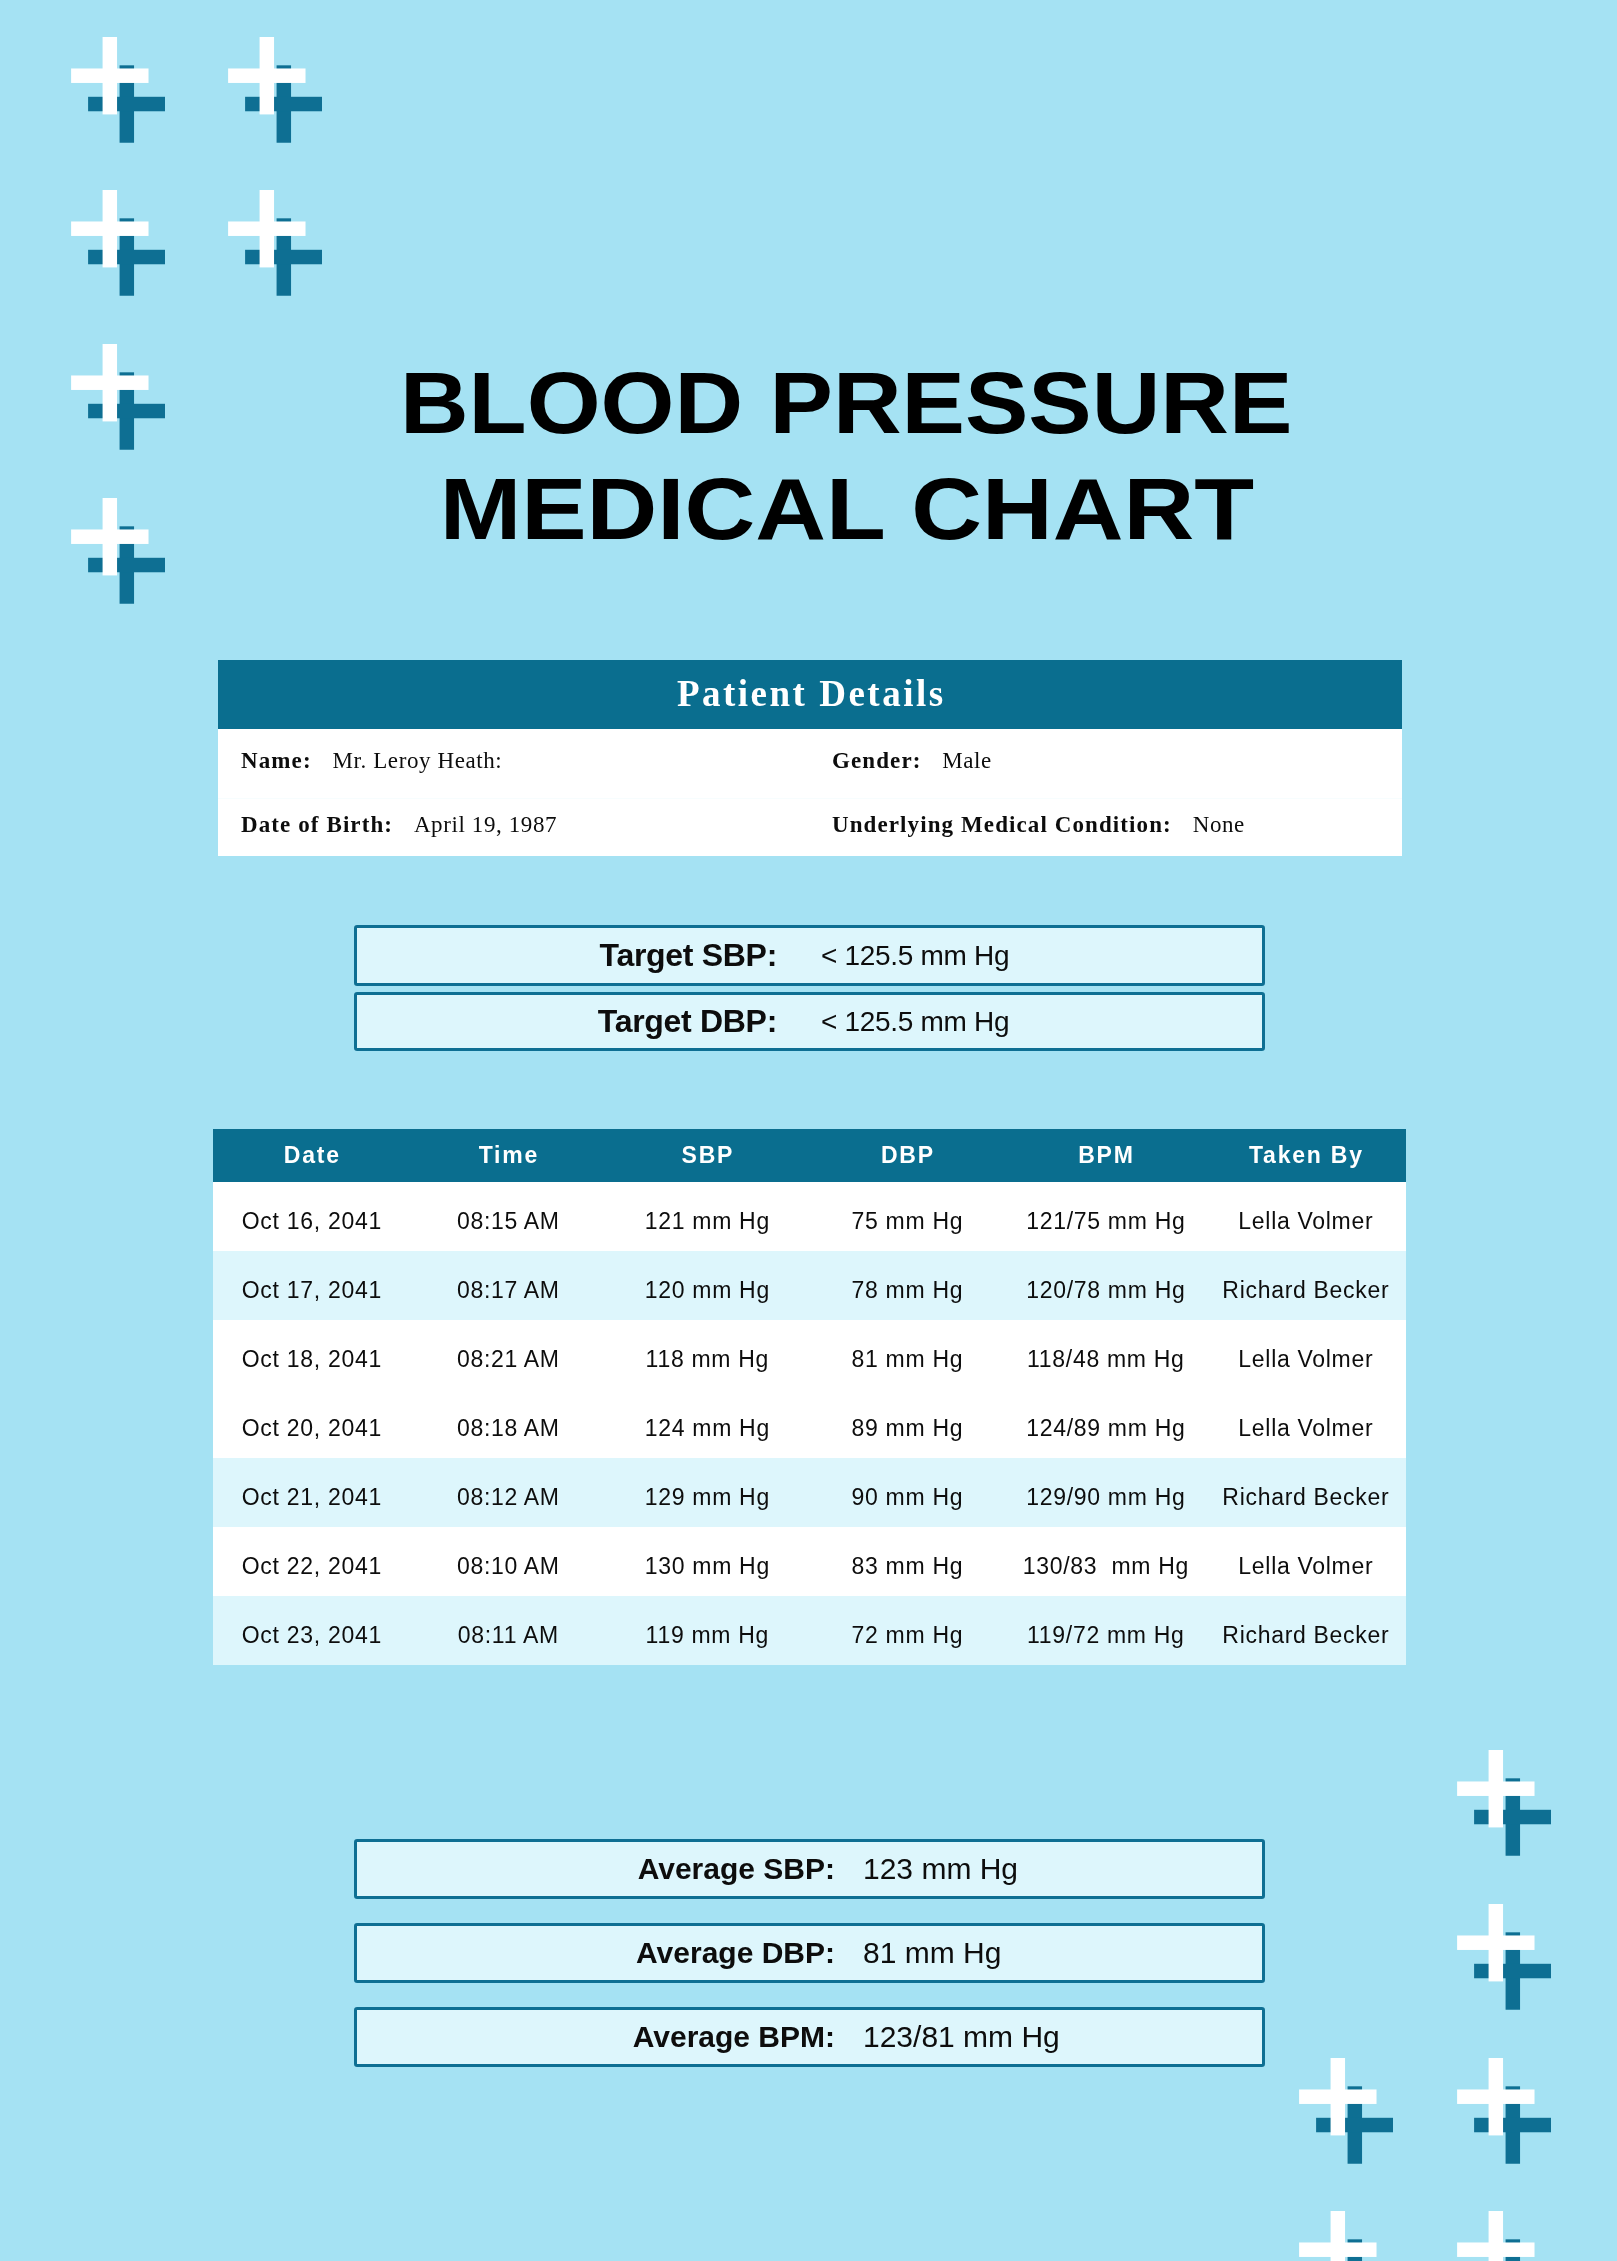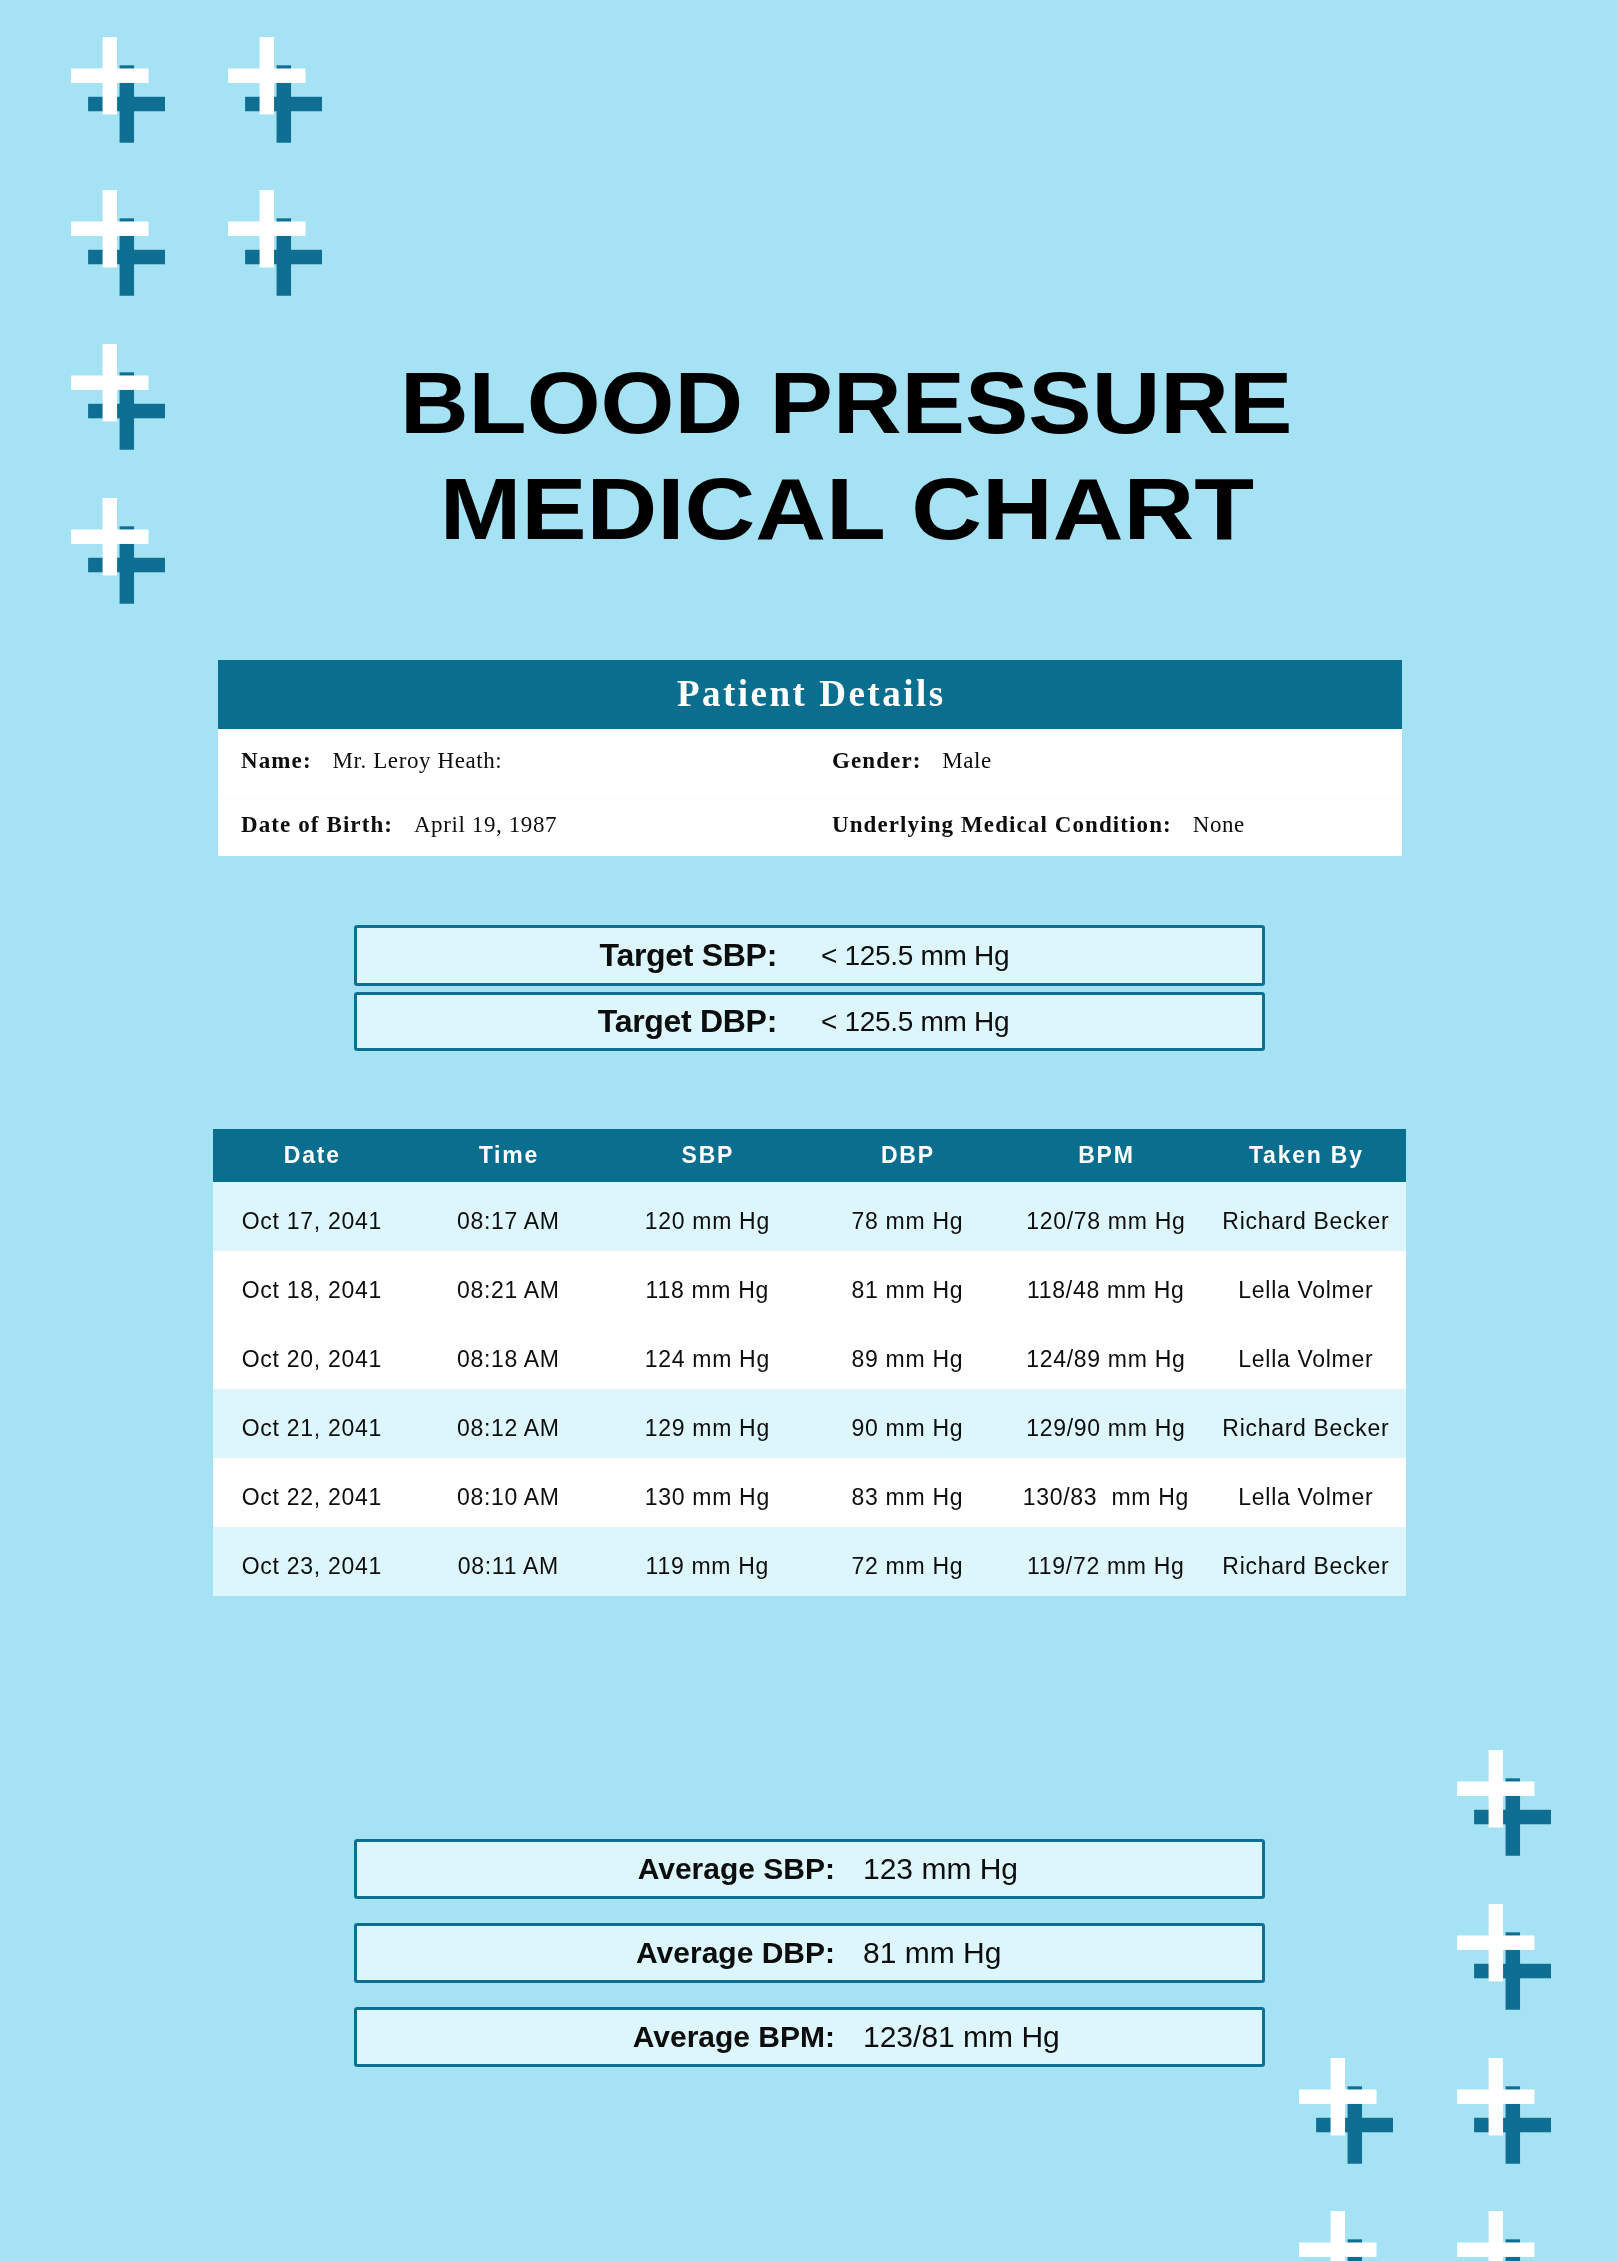--- a/index.html
+++ b/index.html
@@ -278,20 +278,28 @@
         <tr id="thead-row">
           <th style="width: 197px;">Date</th>
           <th style="width: 196px;">Time</th>
           <th style="width: 202px;">SBP</th>
           <th style="width: 198px;">DBP</th>
           <th style="width: 199px;">BPM</th>
           <th style="width: 201px;">Taken By</th>
         </tr>
       </thead>
     <tbody id="tbody">
+        <tr class="odd">
+          <td>Oct 16, 2041</td>
+          <td>08:15 AM</td>
+          <td>121 mm Hg</td>
+          <td>75 mm Hg</td>
+          <td>121/75 mm Hg</td>
+          <td>Lella Volmer</td>
+        </tr>
         <tr class="even">
           <td>Oct 17, 2041</td>
           <td>08:17 AM</td>
           <td>120 mm Hg</td>
           <td>78 mm Hg</td>
           <td>120/78 mm Hg</td>
           <td>Richard Becker</td>
         </tr>
         <tr class="odd">
           <td>Oct 18, 2041</td>

